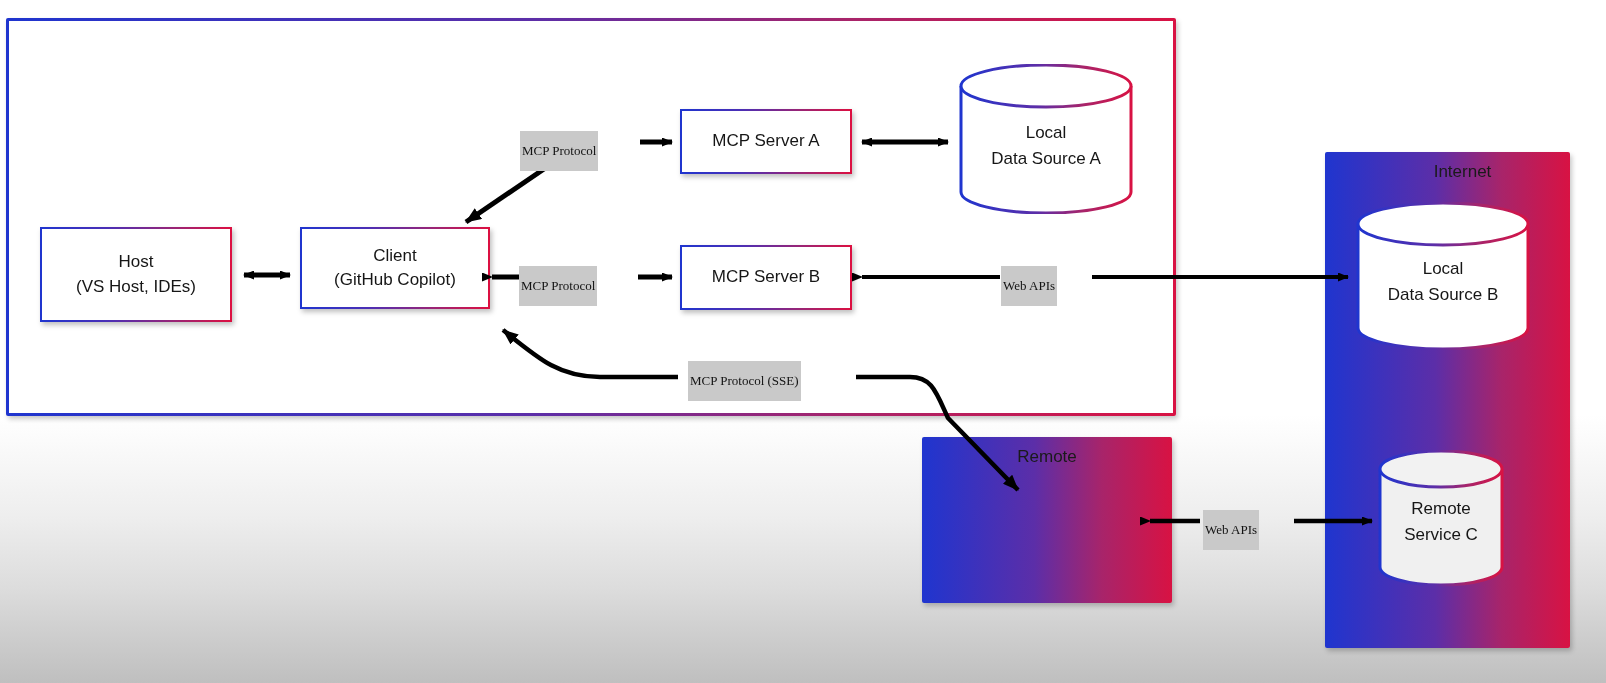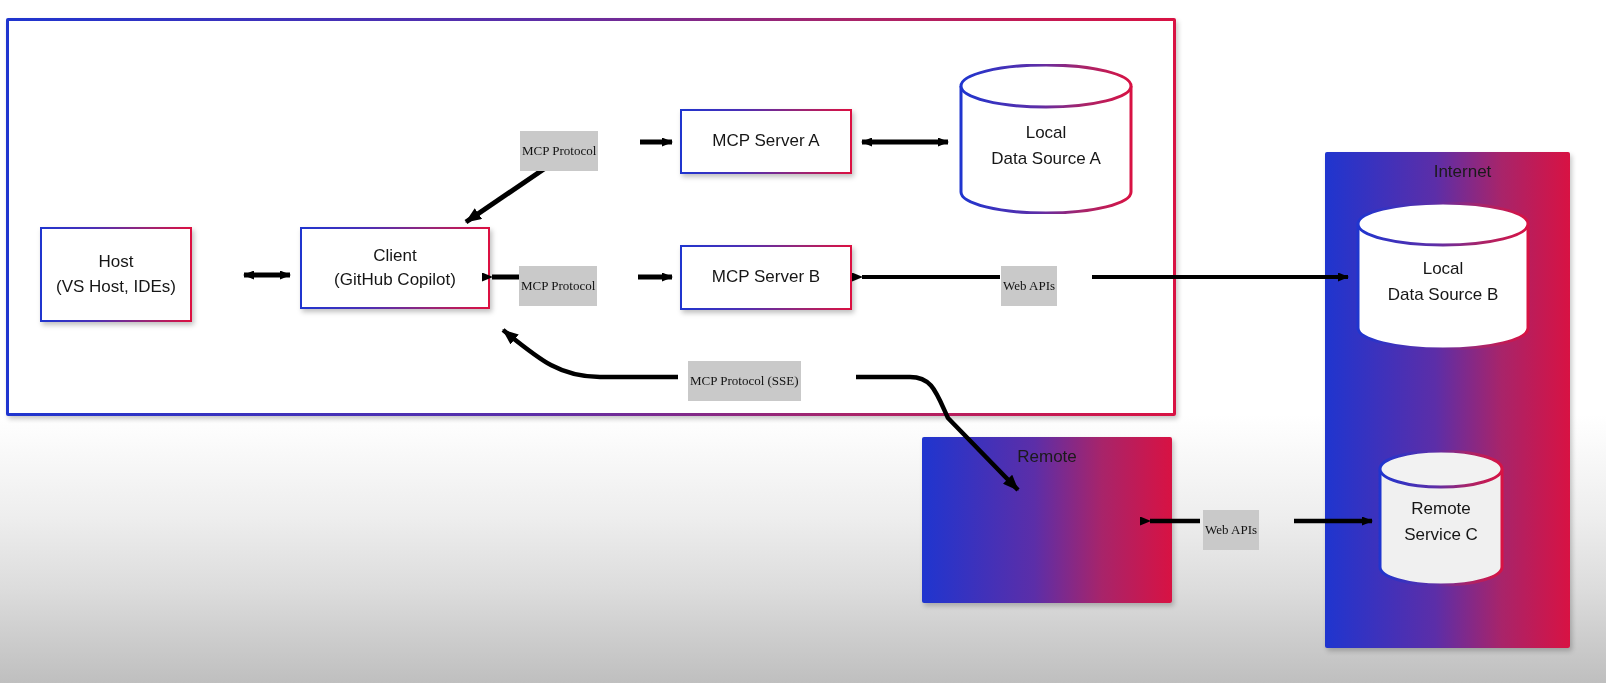--- a/index.html
+++ b/index.html
@@ -71,21 +71,21 @@
 <div id="stage">
 
   <div class="gbox" style="left:6px;top:18px;width:1170px;height:398px;"></div>
 
   <div class="gbox transparentfill" style="left:1325px;top:152px;width:245px;height:496px;"></div>
   <div class="container-label" style="left:1325px;top:162px;width:275px;">Internet</div>
 
   <div class="gbox transparentfill" style="left:922px;top:437px;width:250px;height:166px;"></div>
   <div class="container-label" style="left:922px;top:447px;width:250px;">Remote</div>
 
-  <div class="node" style="left:40px;top:227px;width:152px;height:95px;">
+  <div class="node" style="left:40px;top:227px;width:192px;height:95px;">
     <span>Host</span>
     <span>(VS Host, IDEs)</span>
   </div>
 
   <div class="node" style="left:300px;top:227px;width:190px;height:82px;">
     <span>Client</span>
     <span>(GitHub Copilot)</span>
   </div>
 
   <div class="node" style="left:680px;top:109px;width:172px;height:65px;">

